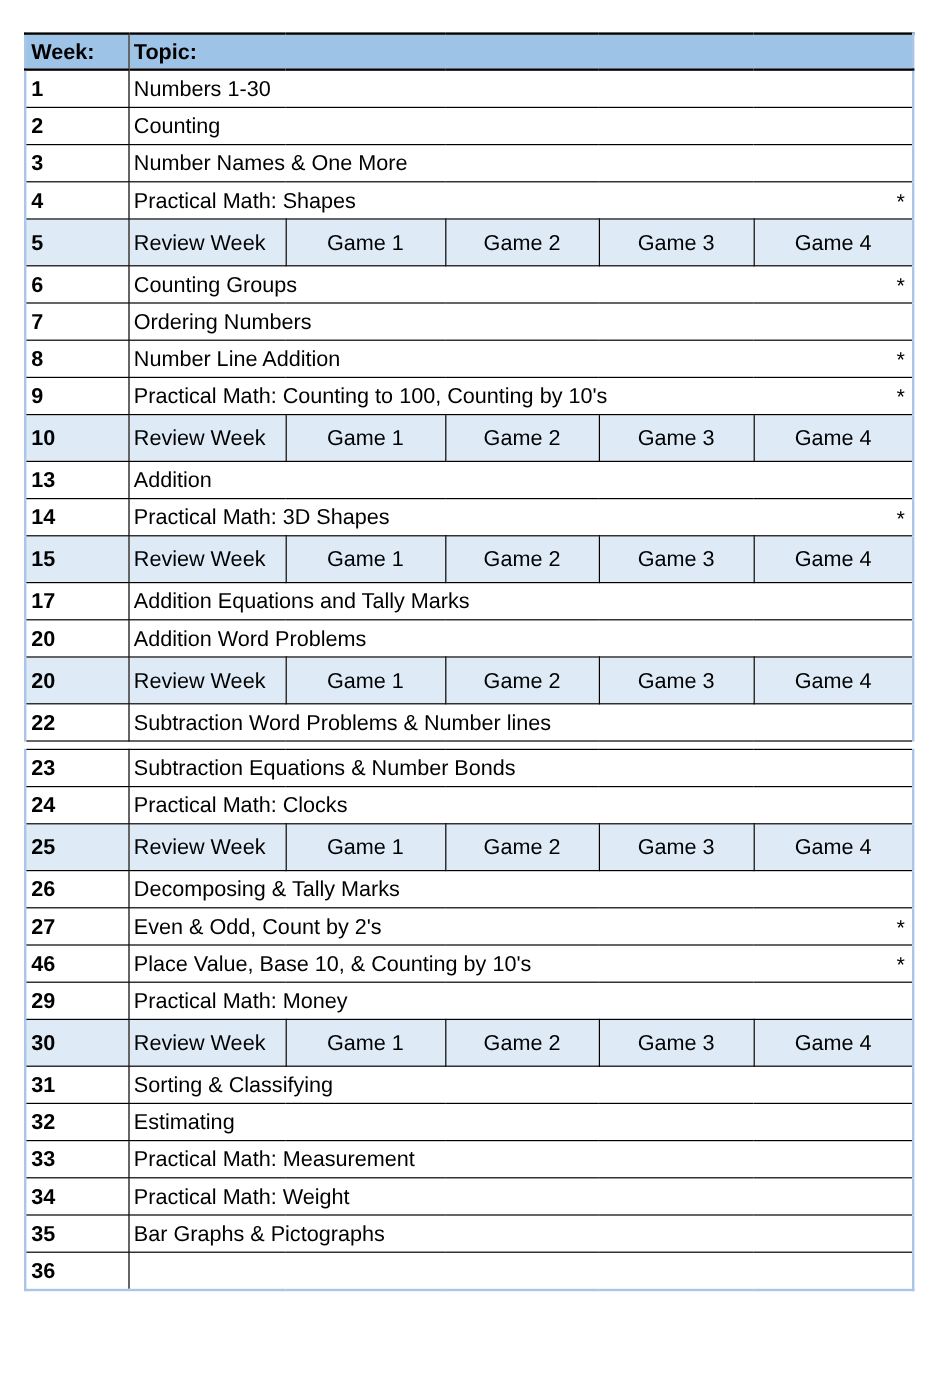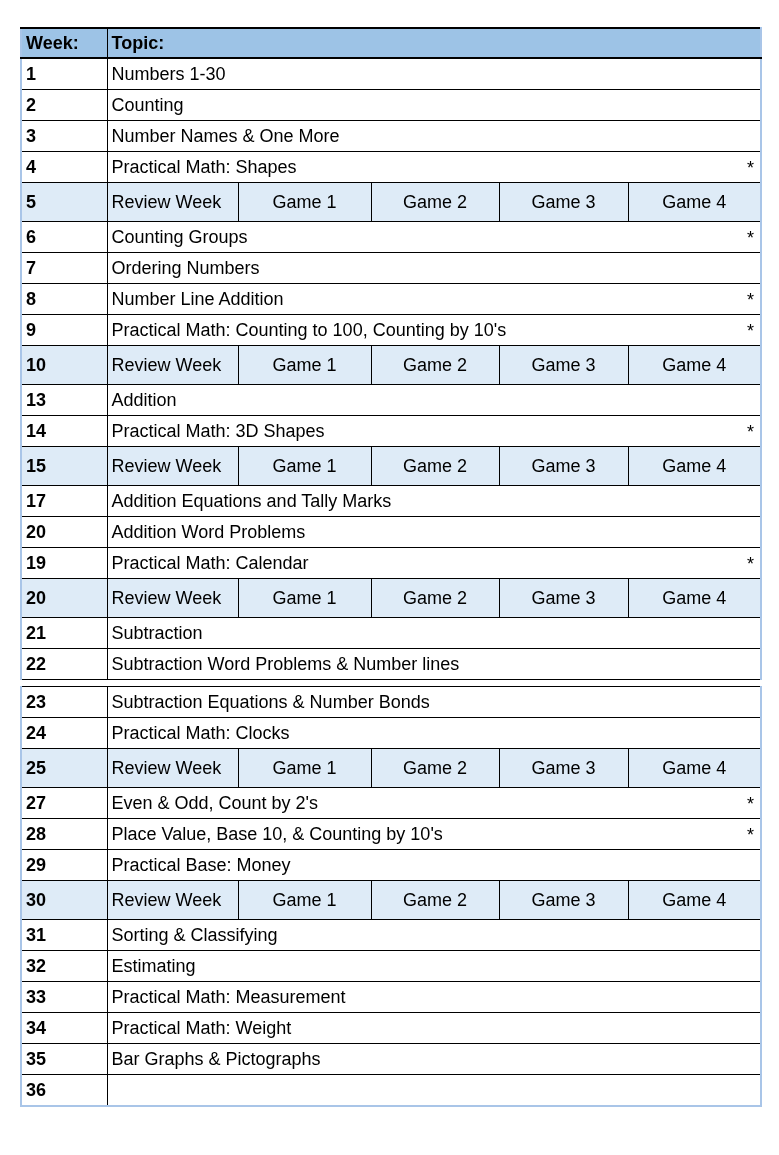--- a/index.html
+++ b/index.html
@@ -152,35 +152,27 @@
         <td class="game-cell">Game 4</td>
       </tr>
       <tr>
         <td class="week-cell">17</td>
         <td class="topic-cell" colspan="5"><span class="topic-text">Addition Equations and Tally Marks</span></td>
       </tr>
       <tr>
         <td class="week-cell">20</td>
         <td class="topic-cell" colspan="5"><span class="topic-text">Addition Word Problems</span></td>
       </tr>
-      <tr>
-        <td class="week-cell">19</td>
-        <td class="topic-cell" colspan="5"><span class="asterisk">*</span><span class="topic-text">Practical Math: Calendar</span></td>
-      </tr>
       <tr class="review">
         <td class="week-cell">20</td>
         <td class="review-label-cell">Review Week</td>
         <td class="game-cell">Game 1</td>
         <td class="game-cell">Game 2</td>
         <td class="game-cell">Game 3</td>
         <td class="game-cell">Game 4</td>
-      </tr>
-      <tr>
-        <td class="week-cell">21</td>
-        <td class="topic-cell" colspan="5"><span class="topic-text">Subtraction</span></td>
       </tr>
       <tr>
         <td class="week-cell">22</td>
         <td class="topic-cell" colspan="5"><span class="topic-text">Subtraction Word Problems &amp; Number lines</span></td>
       </tr>
       <tr class="spacer">
         <td colspan="6"></td>
       </tr>
       <tr>
         <td class="week-cell">23</td>
@@ -192,30 +184,34 @@
       </tr>
       <tr class="review">
         <td class="week-cell">25</td>
         <td class="review-label-cell">Review Week</td>
         <td class="game-cell">Game 1</td>
         <td class="game-cell">Game 2</td>
         <td class="game-cell">Game 3</td>
         <td class="game-cell">Game 4</td>
       </tr>
       <tr>
+        <td class="week-cell">26</td>
+        <td class="topic-cell" colspan="5"><span class="topic-text">Decomposing &amp; Tally Marks</span></td>
+      </tr>
+      <tr>
         <td class="week-cell">27</td>
         <td class="topic-cell" colspan="5"><span class="asterisk">*</span><span class="topic-text">Even &amp; Odd, Count by 2's</span></td>
       </tr>
       <tr>
-        <td class="week-cell">28</td>
+        <td class="week-cell">46</td>
         <td class="topic-cell" colspan="5"><span class="asterisk">*</span><span class="topic-text">Place Value, Base 10, &amp; Counting by 10's</span></td>
       </tr>
       <tr>
         <td class="week-cell">29</td>
-        <td class="topic-cell" colspan="5"><span class="topic-text">Practical Base: Money</span></td>
+        <td class="topic-cell" colspan="5"><span class="topic-text">Practical Math: Money</span></td>
       </tr>
       <tr class="review">
         <td class="week-cell">30</td>
         <td class="review-label-cell">Review Week</td>
         <td class="game-cell">Game 1</td>
         <td class="game-cell">Game 2</td>
         <td class="game-cell">Game 3</td>
         <td class="game-cell">Game 4</td>
       </tr>
       <tr>

